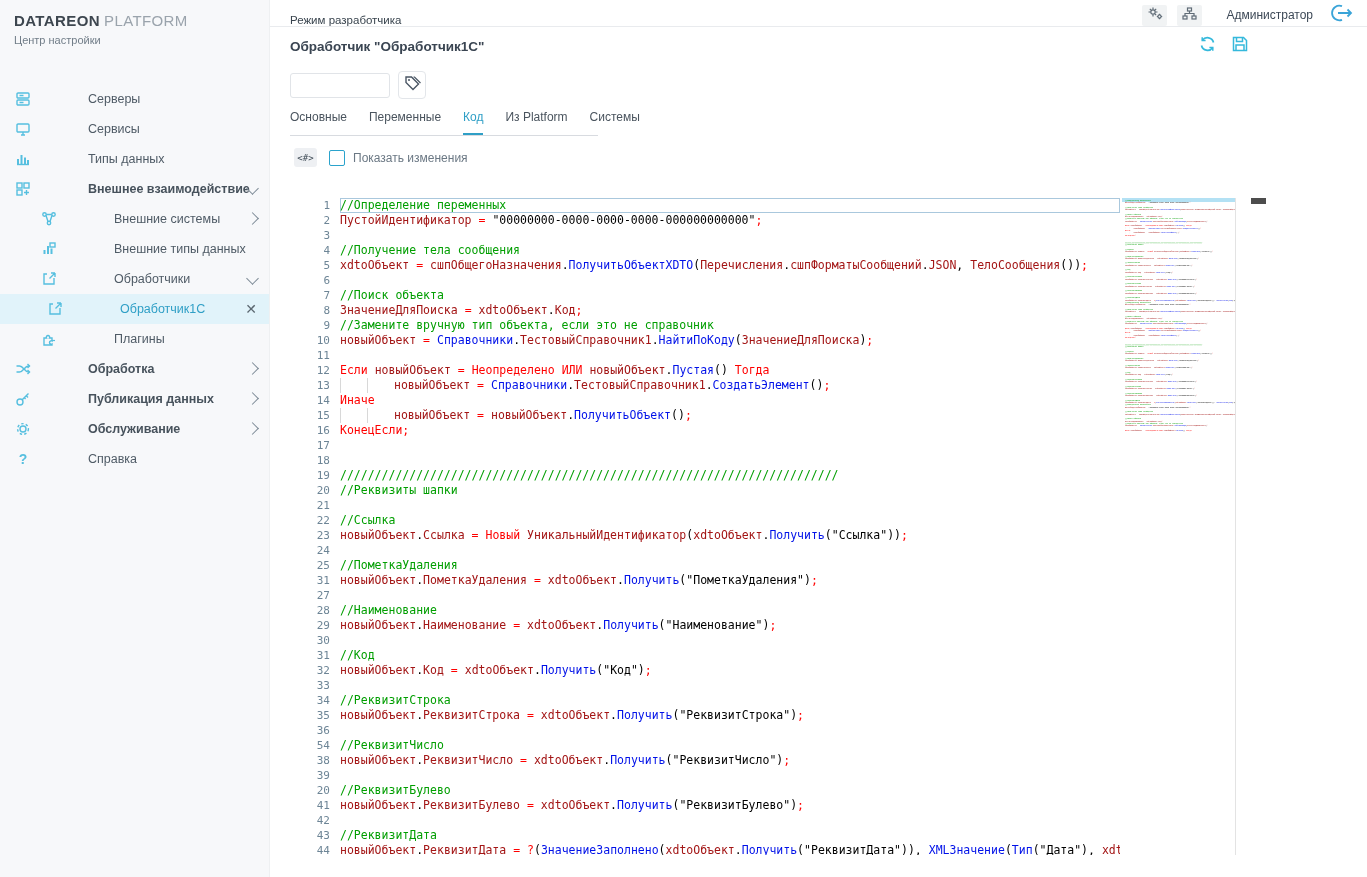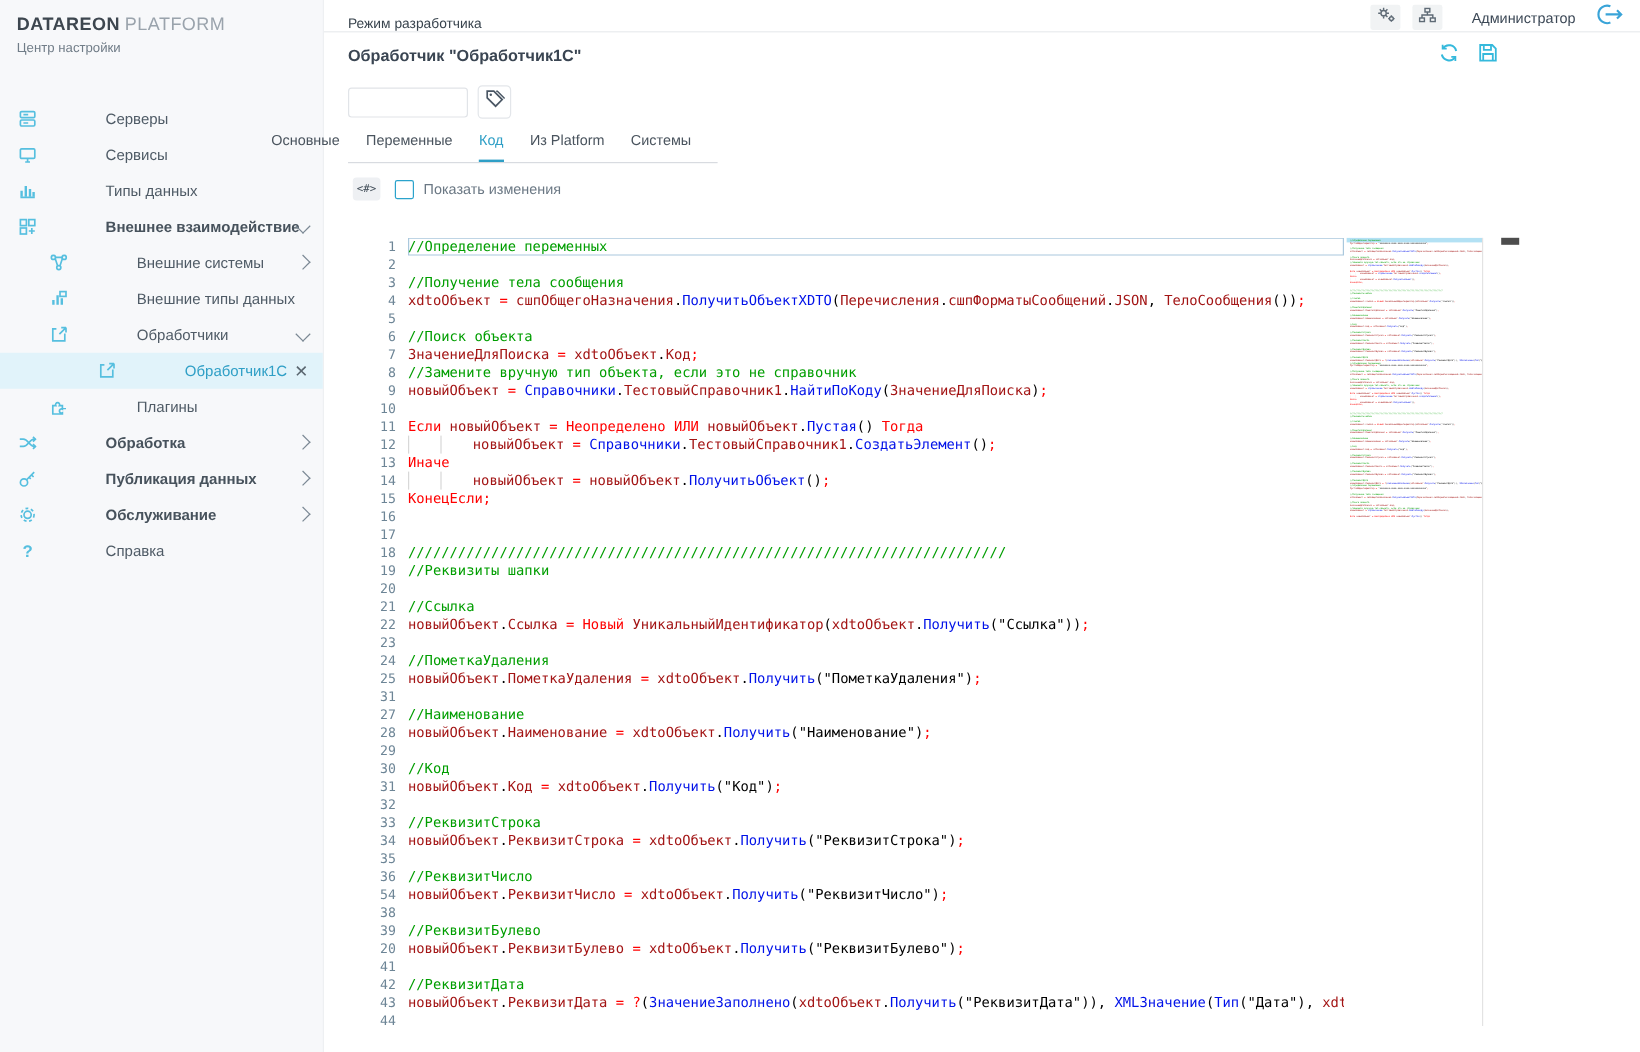--- a/index.html
+++ b/index.html
@@ -13,21 +13,21 @@
   .logo { padding:12px 0 0 14px; }
   .logo-line { font-size:15px; letter-spacing:.4px; }
   .logo-primary { font-weight:800; color:#3d464f; }
   .logo-secondary { font-weight:400; color:#9aa3ac; margin-left:4px; }
   .logo-sub { font-size:11px; color:#717d88; margin-top:5px; }
   .nav { margin-top:38px; }
   .nav-item { position:relative; height:30px; display:flex; align-items:center;
               font-size:12.5px; color:#4f5b66; cursor:pointer;gap:46px; }
   .nav-item.lvl0 { padding-left:14px; }
   .nav-item.lvl1 { padding-left:40px; }
-  .nav-item.lvl2 { padding-left:80px; }
+  .nav-item.lvl2 { padding-left:46px; }
   .nav-item.bold { font-weight:700; color:#47525c; }
   .nav-item.selected { background:#e1f3fa; color:#2f9fc6; }
   .nav-ic { width:18px; height:18px; margin-right:10px; display:inline-flex;
             align-items:center; justify-content:center; flex:0 0 18px; }
   .nav-ic svg { display:block; }
   .nav-right { position:absolute; right:12px; top:50%; transform:translateY(-50%);
                color:#7b8894; font-size:12px; line-height:1; }
   .chev { display:inline-block; width:9px; height:9px; border-right:1.6px solid #7b8894;
           border-bottom:1.6px solid #7b8894; }
   .chev.down { transform:rotate(45deg); margin-top:-4px; }
@@ -53,21 +53,21 @@
 
   
   .tag-row { position:absolute; left:290px; top:71px; display:flex; align-items:center; gap:8px; }
   .tag-input { width:100px; height:25px; border:1px solid #e1e4e8; border-radius:3px;
                background:#fff; font-size:12px; padding:0 6px; outline:none; }
   .tag-btn { width:28px; height:28px; border:1px solid #e3e6ea; border-radius:4px;
              background:#fff; display:flex; align-items:center; justify-content:center; cursor:pointer; }
 
   
   .tabs { position:absolute; left:290px; top:104px; width:308px; display:flex;
-          border-bottom:1px solid #d8dbe0;justify-content:flex-end; }
+          border-bottom:1px solid #d8dbe0; }
   .tab { font-size:12px; color:#4a545e; padding:6px 0 9px 0; margin-right:22px;
          cursor:pointer; border-bottom:2px solid transparent; white-space:nowrap; }
   .tab.active { color:#2f9fc6; border-bottom-color:#2f9fc6; }
 
   
   .code-toolbar { position:absolute; left:294px; top:148px; display:flex; align-items:center; }
   .snip-btn { min-width:23px; height:19px; background:#eef0f3; border-radius:3px;
               font-size:9px; color:#3e4a55; display:flex; align-items:center;
               justify-content:center; padding:0 3px; cursor:pointer;
               font-family:"DejaVu Sans Mono",monospace; }
@@ -377,20 +377,21 @@
         <div>39</div>
         <div>20</div>
         <div>41</div>
         <div>42</div>
         <div>43</div>
         <div>44</div>
       </div>
     <div class="code-clip">
       <div class="code-lines" id="codeLines">
           <div class="code-line current"><span class="tk-c">//Определение переменных</span></div>
+          <div class="code-line"><span class="tk-i">ПустойИдентификатор</span> <span class="tk-o">=</span> <span class="tk-s">"00000000-0000-0000-0000-000000000000"</span><span class="tk-o">;</span></div>
           <div class="code-line"></div>
           <div class="code-line"><span class="tk-c">//Получение тела сообщения</span></div>
           <div class="code-line"><span class="tk-i">xdtoОбъект</span> <span class="tk-o">=</span> <span class="tk-i">сшпОбщегоНазначения</span><span class="tk-p">.</span><span class="tk-b">ПолучитьОбъектXDTO</span><span class="tk-p">(</span><span class="tk-i">Перечисления</span><span class="tk-p">.</span><span class="tk-i">сшпФорматыСообщений</span><span class="tk-p">.</span><span class="tk-i">JSON</span><span class="tk-p">,</span> <span class="tk-i">ТелоСообщения</span><span class="tk-p">(</span><span class="tk-p">)</span><span class="tk-p">)</span><span class="tk-o">;</span></div>
           <div class="code-line"></div>
           <div class="code-line"><span class="tk-c">//Поиск объекта</span></div>
           <div class="code-line"><span class="tk-i">ЗначениеДляПоиска</span> <span class="tk-o">=</span> <span class="tk-i">xdtoОбъект</span><span class="tk-p">.</span><span class="tk-i">Код</span><span class="tk-o">;</span></div>
           <div class="code-line"><span class="tk-c">//Замените вручную тип объекта, если это не справочник</span></div>
           <div class="code-line"><span class="tk-i">новыйОбъект</span> <span class="tk-o">=</span> <span class="tk-b">Справочники</span><span class="tk-p">.</span><span class="tk-i">ТестовыйСправочник1</span><span class="tk-p">.</span><span class="tk-b">НайтиПоКоду</span><span class="tk-p">(</span><span class="tk-i">ЗначениеДляПоиска</span><span class="tk-p">)</span><span class="tk-o">;</span></div>
           <div class="code-line"></div>
           <div class="code-line"><span class="tk-k">Если</span> <span class="tk-i">новыйОбъект</span> <span class="tk-o">=</span> <span class="tk-k">Неопределено</span> <span class="tk-k">ИЛИ</span> <span class="tk-i">новыйОбъект</span><span class="tk-p">.</span><span class="tk-b">Пустая</span><span class="tk-p">(</span><span class="tk-p">)</span> <span class="tk-k">Тогда</span></div>

